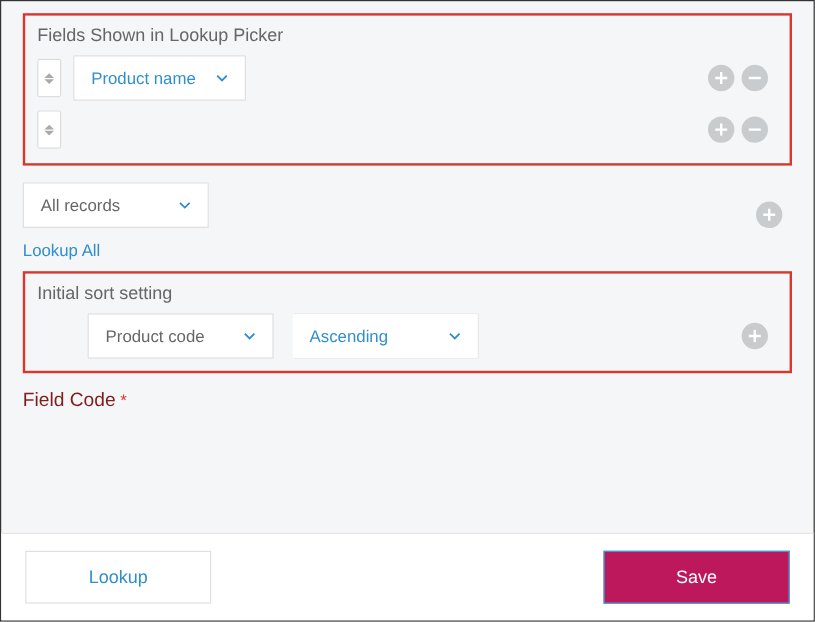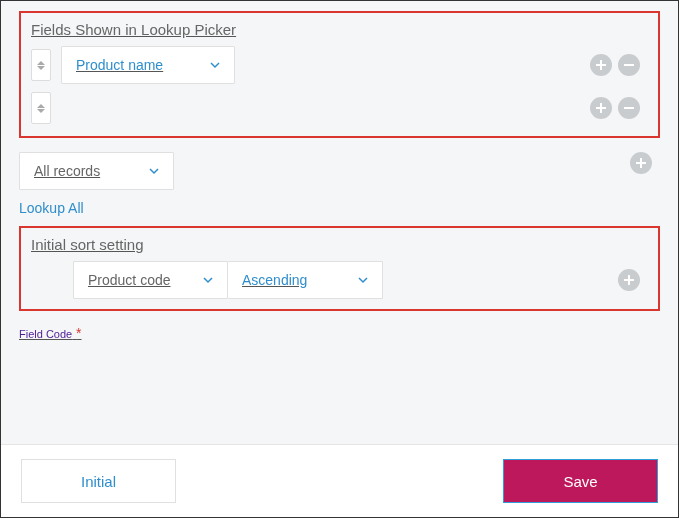--- a/index.html
+++ b/index.html
@@ -9,21 +9,20 @@
     width: 679px;
     height: 518px;
     overflow: hidden;
     border: 1px solid #333;
     position: relative;
     font-size: 14px;
     color: #555;
   }
   .content {
     padding: 10px 18px 0 18px;
-    text-decoration: underline;
   }
   .section-title {
     font-size: 15px;
     color: #666;
     margin-bottom: 8px;
     font-weight: 400;
   }
   .highlight-box {
     border: 2px solid #d9362f;
     padding: 8px 10px 12px 10px;
@@ -71,21 +70,21 @@
     height: 38px;
     display: flex;
     align-items: center;
     justify-content: space-between;
     padding: 0 14px;
     color: #2f8ecb;
     font-size: 14px;
     cursor: pointer;
     border-radius: 1px;
   }
-  .select-box.w170 { width: 174px; }
+  .select-box.w170 { width: 144px; }
   .select-box.w155 { width: 155px; }
   .select-box.blacktext { color: #666; }
   .chevron {
     width: 10px;
     height: 10px;
     display: inline-block;
     margin-left: 10px;
   }
   .chevron svg { display:block; }
   .side-icons {
@@ -107,49 +106,49 @@
     font-weight: bold;
     font-size: 16px;
     line-height: 1;
   }
   .circle-btn.minus { font-size: 18px; }
   .section {
     margin-bottom: 10px;
   }
   .filter-row {
     display: flex;
-    align-items: flex-start;
+    align-items: flex-end;
     justify-content: space-between;
     margin-top: 6px;
     gap: 16px;
   }
   .link {
     color: #2f8ecb;
     font-size: 14px;
     cursor: pointer;
     margin-top: 10px;
     display: inline-block;
   }
   .sort-row {
     display: flex;
     align-items: center;
     justify-content: space-between;
     margin-top: 8px;
   }
   .sort-left {
     display: flex;
-    gap: 0;
+    gap: 16px;
     padding-left: 42px;
   }
   .sort-left .select-box + .select-box {
     border-left: none;
   }
   .field-code-label {
-    font-size: 11px;
-    color: #4c1d95;
+    font-size: 16px;
+    color: #7f1d1d;
   }
   .required { color: #d9362f; }
   .field-code-value {
     display: flex;
     align-items: center;
     gap: 6px;
     margin-top: 6px;
     color: #666;
     font-size: 14px;
   }
@@ -305,18 +304,18 @@
     <div>
       <span class="field-code-label">Field Code</span>
       <span class="required">*</span>
     </div>
   </div>
 
 </div>
 
 <div class="footer">
   <div class="btn btn-cancel">
-    <span>Initial</span>
+    <span>Lookup</span>
   </div>
   <div class="btn btn-save">
     <span>Save</span>
   </div>
 </div>
 
 </body></html>

